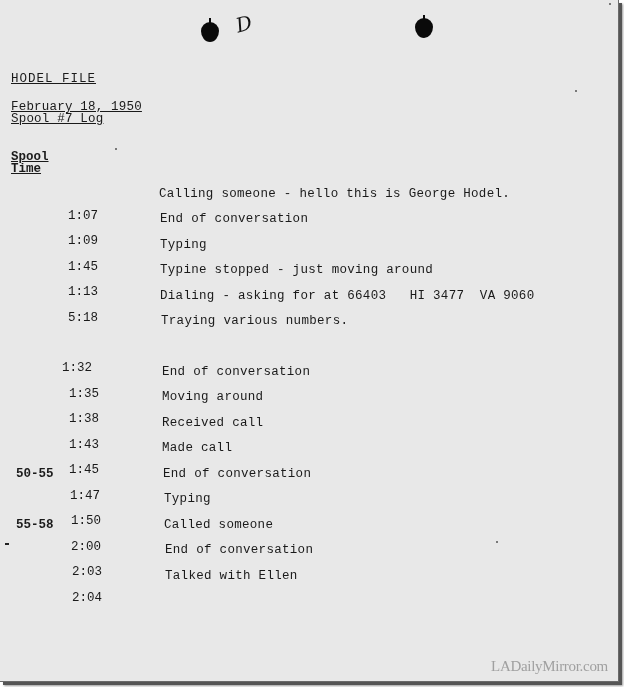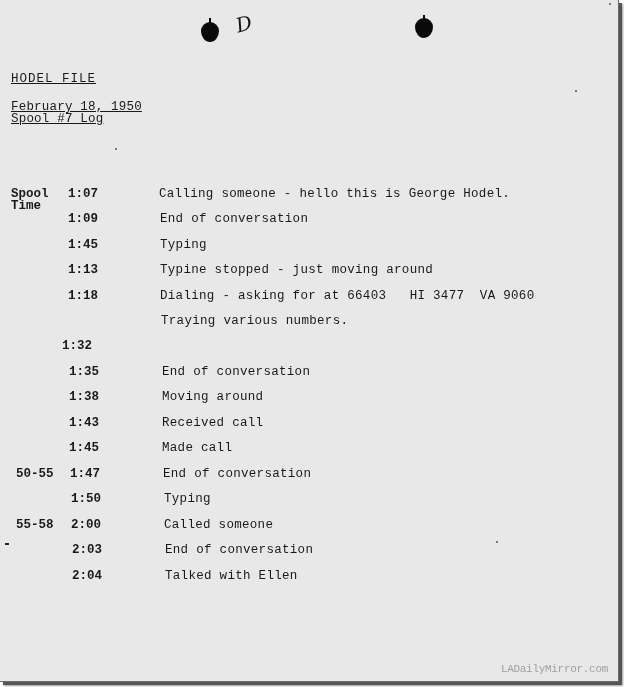--- a/index.html
+++ b/index.html
@@ -70,41 +70,42 @@
     }
     .file-title { top: 73px; letter-spacing: 1px; }
     .date-line { top: 101px; }
     .spool-line { top: 113px; }
     .col-header {
       position: absolute;
       left: 11px;
       font-size: 12.5px;
       font-weight: bold;
       line-height: 12px;
+      text-decoration: underline;
       white-space: nowrap;
-      margin-top: 37px;
     }
     .col-header.spool { top: 151px; }
     .col-header.time { top: 163px; }
     .log-row {
       position: absolute;
       left: 0;
       width: 600px;
       height: 18px;
       font-size: 12.5px;
       white-space: nowrap;
     }
     .log-range {
       position: absolute;
       left: 16px;
       font-weight: bold;
     }
     .log-time {
       position: absolute;
-      font-weight: bold;
+      font-weight: normal;
+      margin-top: 22px;
     }
     .log-desc {
       position: absolute;
       letter-spacing: 0.3px;
     }
     .underlined {
       text-decoration: underline;
       font-weight: bold;
     }
     .stray-mark {
@@ -119,22 +120,22 @@
       position: absolute;
       width: 2px;
       height: 2px;
       background: #555;
       border-radius: 50%;
     }
     .watermark {
       position: absolute;
       right: 10px;
       bottom: 6px;
-      font-family: Liberation Mono, monospace;
-      font-size: 11px;
+      font-family: Liberation Serif, serif;
+      font-size: 15px;
       color: #a0a0a0;
       letter-spacing: -0.3px;
     }
   </style>
 </head>
 <body>
 
 <div class="page">
 
   <div class="punch-hole left"></div>
@@ -164,21 +165,21 @@
       <span class="log-time" style="left:68px">1:45</span>
       <span class="log-desc" style="left:160px">Typing</span>
     </div>
     <div class="log-row" style="top:263px">
       <span class="log-range"></span>
       <span class="log-time" style="left:68px">1:13</span>
       <span class="log-desc" style="left:160px">Typine stopped - just moving around</span>
     </div>
     <div class="log-row" style="top:289px">
       <span class="log-range"></span>
-      <span class="log-time" style="left:68px">1:18</span>
+      <span class="log-time" style="left:68px">5:18</span>
       <span class="log-desc" style="left:160px;white-space:pre">Dialing - asking for at 66403   HI 3477  VA 9060</span>
     </div>
     <div class="log-row" style="top:314px">
       <span class="log-range"></span>
       <span class="log-time" style="left:68px"></span>
       <span class="log-desc" style="left:161px">Traying various numbers.</span>
     </div>
     <div class="log-row" style="top:339px">
       <span class="log-range"></span>
       <span class="log-time" style="left:62px">1:32</span>

